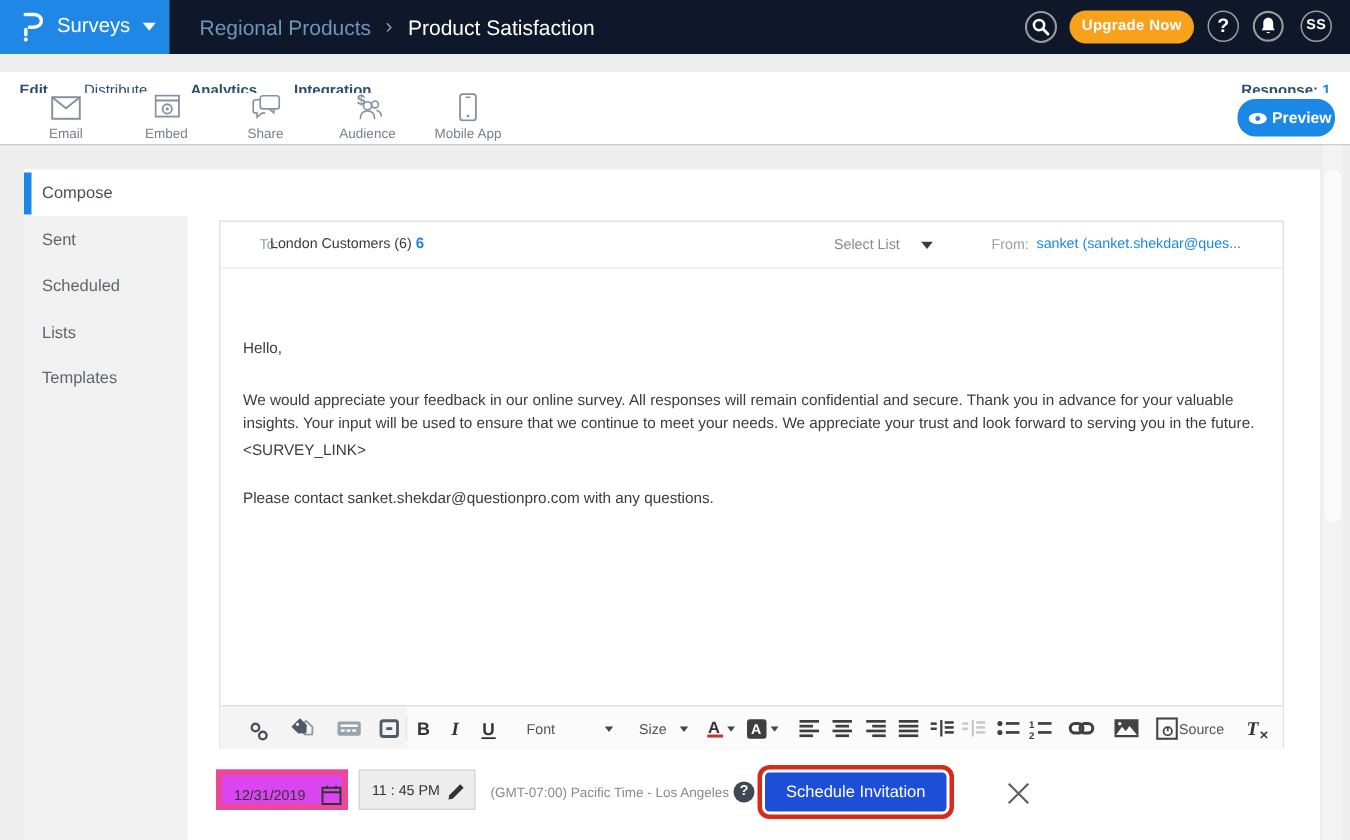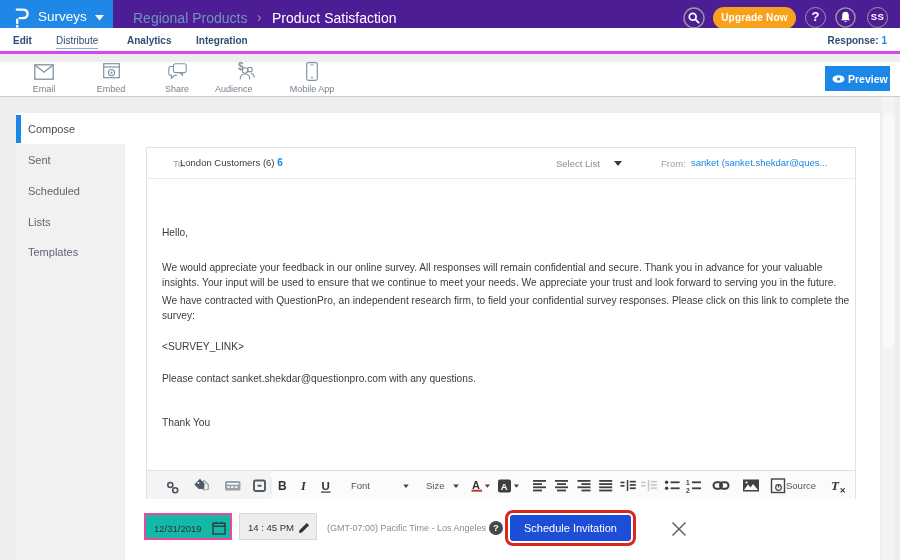--- a/index.html
+++ b/index.html
@@ -4,21 +4,21 @@
 <style>
 *{margin:0;padding:0;box-sizing:border-box}
 html,body{width:900px;height:560px;overflow:hidden}
 body{font-family:"Liberation Sans",sans-serif;position:relative;background:#eeeeee}
 .abs{position:absolute}
 svg{display:block}
 </style>
 </head>
 <body>
 
-<div class="abs" style="left:0;top:0;width:900px;height:36px;background:#4c1d95">
+<div class="abs" style="left:0;top:0;width:900px;height:36px;background:#0f172a">
   <div class="abs" style="left:0;top:0;width:113px;height:36px;background:#1f88e7"></div>
 
   <svg class="abs" style="left:15px;top:8px" width="14" height="20" viewBox="0 0 14 20">
     <path d="M1.8 1.6 L7.2 1.6 C10.8 1.6 12.6 3.6 12.6 5.9 C12.6 8.2 10.8 10.1 7.2 10.1 L4.6 10.1" fill="none" stroke="#fff" stroke-width="2.3" stroke-linecap="round"></path>
     <line x1="2.2" y1="11.6" x2="2.2" y2="15.2" stroke="#fff" stroke-width="2.3" stroke-linecap="round"></line>
     <circle cx="2.2" cy="18.4" r="1.35" fill="#fff"></circle>
   </svg>
   <div class="abs" style="left:38px;top:9px;font-size:13.5px;color:#fff">Surveys</div>
   <svg class="abs" style="left:95px;top:15px" width="9" height="6" viewBox="0 0 9 6">
       <path d="M0 0 L9 0 L4.5 5.5 Z" fill="#fff"></path>
@@ -36,21 +36,21 @@
   <div class="abs" style="left:713px;top:7px;width:83px;height:22px;border-radius:11px;background:#f8a11b;color:#fff;font-size:10px;font-weight:bold;text-align:center;line-height:22px;letter-spacing:.2px">Upgrade Now</div>
   <div class="abs" style="left:805px;top:7px;width:21px;height:21px;border-radius:50%;border:1.4px solid #9b9b9b;color:#fff;font-size:13px;font-weight:bold;text-align:center;line-height:18px">?</div>
   <svg class="abs" style="left:835px;top:7px" width="21" height="21" viewBox="0 0 21 21">
     <circle cx="10.5" cy="10.5" r="9.6" fill="none" stroke="#9b9b9b" stroke-width="1.4"></circle>
     <path d="M10.5 4.8 C8.3 4.8 7.2 6.5 7.2 8.4 L7.2 11.4 L6.1 13.2 L14.9 13.2 L13.8 11.4 L13.8 8.4 C13.8 6.5 12.7 4.8 10.5 4.8 Z" fill="#fff"></path>
     <path d="M9.2 14.3 A1.4 1.4 0 0 0 11.8 14.3 Z" fill="#fff"></path>
   </svg>
   <div class="abs" style="left:867px;top:7px;width:21px;height:21px;border-radius:50%;border:1.4px solid #9b9b9b;color:#fff;font-size:9.5px;font-weight:bold;text-align:center;line-height:18px;letter-spacing:.3px">SS</div>
 </div>
 
-<div class="abs" style="left:0;top:28px;width:900px;height:26px;background:#fff;border-bottom:3px solid #d946ef">
+<div class="abs" style="left:0;top:48px;width:900px;height:26px;background:#fff;border-bottom:3px solid #d946ef">
   <div class="abs" style="left:13px;top:7px;font-size:10px;font-weight:bold;color:#2d4d72">Edit</div>
   <div class="abs" style="left:56px;top:7px;font-size:10px;font-weight:normal;color:#2d4d72;border-bottom:1px solid #74b0e8;padding-bottom:2px">Distribute</div>
   <div class="abs" style="left:127px;top:7px;font-size:10px;font-weight:bold;color:#2d4d72">Analytics</div>
   <div class="abs" style="left:196px;top:7px;font-size:10px;font-weight:bold;color:#2d4d72">Integration</div>
   <div class="abs" style="right:13px;top:7px;font-size:10px;font-weight:bold;color:#2d4d72">Response: <span style="color:#1b87e6">1</span></div>
 </div>
 
 <div class="abs" style="left:0;top:62px;width:900px;height:35px;background:#fff;border-bottom:1px solid #cccccc">
 
   <svg class="abs" style="left:34px;top:2px" width="20" height="16" viewBox="0 0 20 16">
@@ -74,31 +74,31 @@
   </svg>
   <div class="abs" style="left:147px;top:22px;width:60px;text-align:center;font-size:9px;color:#76828e">Share</div>
 
   <svg class="abs" style="left:236px;top:0px" width="19" height="19" viewBox="0 0 19 19">
     <text x="2" y="8" font-size="10" fill="#8292a2" font-weight="bold" font-family="Liberation Sans">$</text>
     <circle cx="9" cy="8.5" r="2.7" fill="none" stroke="#8292a2" stroke-width="1.1"></circle>
     <circle cx="14" cy="7.6" r="2.3" fill="none" stroke="#8292a2" stroke-width="1.1"></circle>
     <path d="M4.2 17.5 C4.2 13.4 6.4 12 9 12 C11.6 12 13.8 13.4 13.8 17.5" fill="none" stroke="#8292a2" stroke-width="1.1"></path>
     <path d="M14.9 11.5 C17 12 18.2 13.4 18.2 15.6" fill="none" stroke="#8292a2" stroke-width="1.1"></path>
   </svg>
-  <div class="abs" style="left:215px;top:22px;width:60px;font-size:9px;color:#76828e">Audience</div>
+  <div class="abs" style="left:215px;top:22px;width:60px;text-align:center;font-size:9px;color:#76828e">Audience</div>
 
   <svg class="abs" style="left:306px;top:0px" width="12" height="19" viewBox="0 0 12 19">
     <rect x="0.7" y="0.7" width="10.6" height="17.6" rx="1.8" fill="none" stroke="#8292a2" stroke-width="1.2"></rect>
     <line x1="4.4" y1="2.9" x2="7.6" y2="2.9" stroke="#8292a2" stroke-width="1"></line>
     <circle cx="6" cy="15.4" r="0.9" fill="#8292a2"></circle>
   </svg>
   <div class="abs" style="left:282px;top:22px;width:60px;text-align:center;font-size:9px;color:#76828e">Mobile App</div>
 
 
-  <div class="abs" style="left:825px;top:4px;width:65px;height:25px;background:#1b87e6;border-radius:0">
+  <div class="abs" style="left:825px;top:4px;width:65px;height:25px;background:#1b87e6;border-radius:12px">
     <svg class="abs" style="left:7px;top:9px" width="13" height="8" viewBox="0 0 13 8">
       <ellipse cx="6.5" cy="4" rx="6" ry="3.8" fill="#fff"></ellipse>
       <circle cx="6.5" cy="4" r="1.6" fill="#1b87e6"></circle>
     </svg>
     <div class="abs" style="left:23px;top:7px;font-size:10.5px;color:#fff;font-weight:bold">Preview</div>
   </div>
 </div>
 
 <div class="abs" style="left:882px;top:97px;width:13px;height:463px;background:#f3f3f3"></div>
 <div class="abs" style="left:883px;top:113px;width:11px;height:235px;background:#fafafa;border-radius:5px"></div>
@@ -123,24 +123,22 @@
         <path d="M0 0 L8 0 L4 5 Z" fill="#3c3c3c"></path>
       </svg>
     <div class="abs" style="left:514px;top:10px;font-size:9.5px;color:#98a1aa">From:</div>
     <div class="abs" style="left:544px;top:9px;font-size:9.5px;color:#1b87e6;white-space:nowrap">sanket (sanket.shekdar@ques...</div>
   </div>
 
 
   <div class="abs" style="left:15px;top:62px;padding-top:15px;width:695px;font-size:10.2px;line-height:15px;color:#3c3c3c">
     <p style="margin-bottom:20px">Hello,</p>
     <p style="margin-bottom:3px">We would appreciate your feedback in our online survey. All responses will remain confidential and secure. Thank you in advance for your valuable insights. Your input will be used to ensure that we continue to meet your needs. We appreciate your trust and look forward to serving you in the future.</p>
-    <p style="margin-bottom:16px">We have contracted with QuestionPro, an independent research firm, to field your confidential survey responses. Please click on this link to complete the survey:</p>
     <p style="margin-bottom:17px">&lt;SURVEY_LINK&gt;</p>
-    <p style="margin-bottom:29px">Please contact sanket.shekdar@questionpro.com with any questions.</p>
-    <p>Thank You</p>
+    <p style="margin-bottom:17px">Please contact sanket.shekdar@questionpro.com with any questions.</p>
   </div>
 
   <div class="abs" style="left:0;top:322px;width:708px;height:29px;background:#fbfbfb;border-top:1px solid #e0e0e0">
     <svg class="abs" style="left:0;top:0" width="708" height="28" viewBox="0 0 708 28">
       <rect x="0" y="0" width="124" height="28" fill="#f4f4f4"></rect>
 
       <line x1="124" y1="6" x2="124" y2="23" stroke="#e5e5e5" stroke-width="1"></line>
 
       <g stroke="#49535e" fill="none" stroke-width="1.6">
         <circle cx="23.3" cy="14" r="2.5"></circle>
@@ -254,31 +252,31 @@
       <circle cx="631.5" cy="16.5" r="2.8" fill="none" stroke="#444" stroke-width="1.2"></circle>
       <line x1="631.5" y1="13.7" x2="631.5" y2="16.5" stroke="#444" stroke-width="1.2"></line>
       <text x="639" y="18" font-family="Liberation Sans" font-size="9.5" fill="#555">Source</text>
 
       <text x="684" y="19" font-family="Liberation Serif" font-size="13" font-style="italic" font-weight="bold" fill="#333">T</text>
       <text x="692.5" y="21.5" font-family="Liberation Sans" font-size="7.5" font-weight="bold" fill="#333">✕</text>
     </svg>
   </div>
 </div>
 
-<div class="abs" style="left:144px;top:513px;width:88px;height:27px;background:#14b8a6;border:2px solid #ec4899">
+<div class="abs" style="left:144px;top:513px;width:88px;height:27px;background:#d946ef;border:4px solid #ec4899">
   <div class="abs" style="left:8px;top:8px;font-size:9.5px;color:#333">12/31/2019</div>
   <svg class="abs" style="left:66px;top:6px" width="14" height="14" viewBox="0 0 14 14">
     <rect x="1" y="2.2" width="12" height="10.8" fill="none" stroke="#333" stroke-width="1.3"></rect>
     <line x1="1" y1="5.2" x2="13" y2="5.2" stroke="#333" stroke-width="1.3"></line>
     <line x1="4" y1="0.8" x2="4" y2="3" stroke="#333" stroke-width="1.3"></line>
     <line x1="10" y1="0.8" x2="10" y2="3" stroke="#333" stroke-width="1.3"></line>
   </svg>
 </div>
 <div class="abs" style="left:239px;top:513px;width:78px;height:27px;background:#ededed;border:1px solid #d8d8d8">
-  <div class="abs" style="left:8px;top:8px;font-size:9.5px;color:#333">14 : 45 PM</div>
+  <div class="abs" style="left:8px;top:8px;font-size:9.5px;color:#333">11 : 45 PM</div>
   <svg class="abs" style="left:58px;top:7px" width="13" height="13" viewBox="0 0 13 13">
     <path d="M1.5 9.2 L8.8 1.9 L11.1 4.2 L3.8 11.5 L1 12 Z" fill="#333"></path>
   </svg>
 </div>
 <div class="abs" style="left:327px;top:523px;font-size:9px;color:#8a8a8a;white-space:nowrap">(GMT-07:00) Pacific Time - Los Angeles</div>
 <div class="abs" style="left:489px;top:521px;width:14px;height:14px;border-radius:50%;background:#3f4a54;color:#fff;font-size:9.5px;font-weight:bold;text-align:center;line-height:14px">?</div>
 <div class="abs" style="left:505px;top:510px;width:131px;height:36px;border:3px solid #da291c;border-radius:8px"></div>
 <div class="abs" style="left:510px;top:515px;width:121px;height:26px;background:#1d4ed8;border-radius:3px;color:#fff;font-size:11px;font-weight:normal;text-align:center;line-height:26px">Schedule Invitation</div>
 <svg class="abs" style="left:671px;top:521px" width="16" height="16" viewBox="0 0 16 16">
   <line x1="1.5" y1="1.5" x2="14.5" y2="14.5" stroke="#5f5f5f" stroke-width="1.5"></line>

